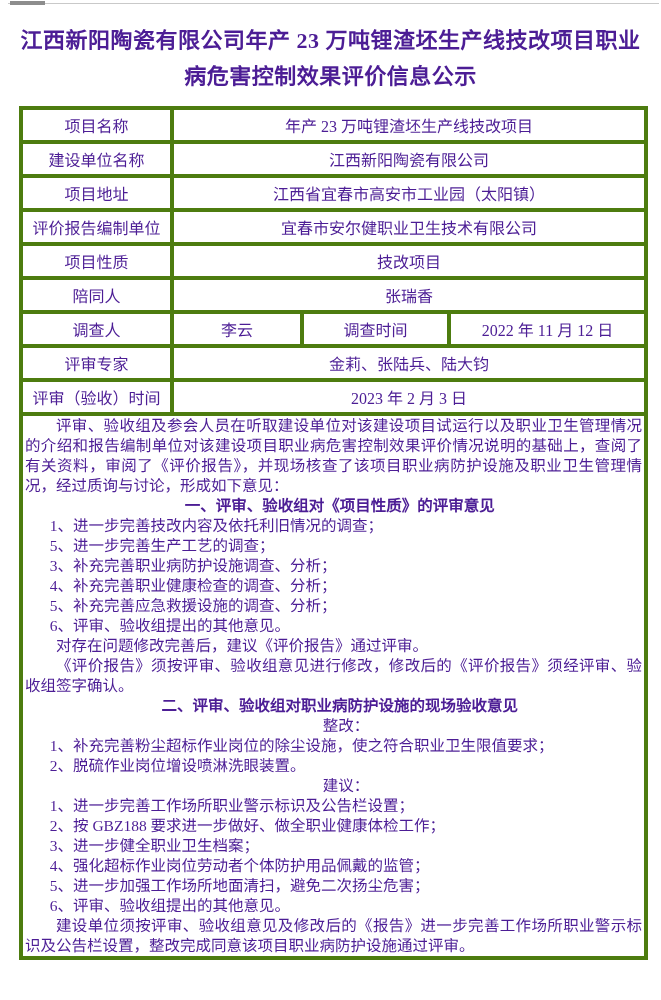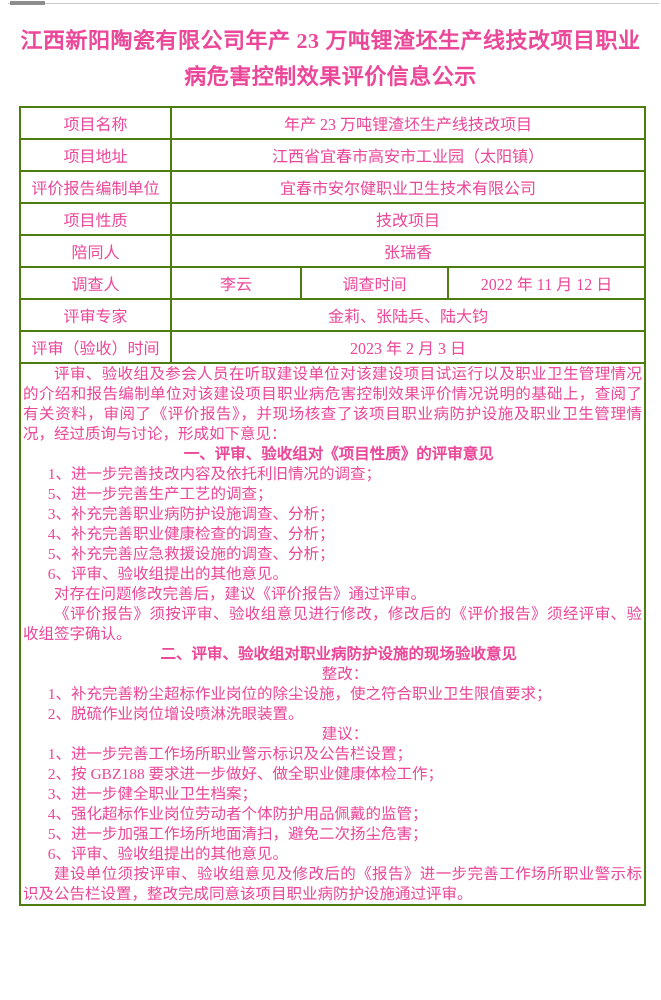--- a/index.html
+++ b/index.html
@@ -1,21 +1,21 @@
 <!DOCTYPE html>
 <html lang="zh-CN"><head>
 <meta charset="utf-8">
 <style>
   html, body { margin: 0; padding: 0; background: #ffffff; }
   .page {
     position: relative;
     width: 661px;
     height: 1000px;
     background: #ffffff;
-    color: #ec4899;
+    color: #4c1d95;
     font-family: "Liberation Serif", "DejaVu Serif", serif;
     overflow: hidden;
   }
   
   .artifact-line {
     position: absolute; top: 3px; left: 8px; right: 2px; height: 1px;
     background: #c9c9c9;
   }
   .artifact-mark {
     position: absolute; top: 1px; left: 10px; width: 35px; height: 4px;
@@ -31,21 +31,21 @@
   }
   table.info {
     margin: 11px 0 0 19px;
     width: 625px;
     border-collapse: collapse;
     table-layout: fixed;
     border: 2px solid #3f3f3f;
     font-size: 16px;
   }
   table.info td {
-    border: 2px solid #4d7c0f;
+    border: 4px solid #4d7c0f;
     height: 30px;
     text-align: center;
     vertical-align: middle;
     padding: 0 2px;
     overflow: hidden;
   }
   td.notice-cell {
     text-align: left;
     vertical-align: top;
     padding: 4px 5px 6px 4px;
@@ -74,20 +74,24 @@
     <colgroup>
       <col style="width:151px">
         <col style="width:130px">
         <col style="width:147px">
         <col style="width:197px">
     </colgroup>
     <tbody>
       <tr>
         <td>项目名称</td>
         <td colspan="3">年产 23 万吨锂渣坯生产线技改项目</td>
+      </tr>
+      <tr>
+        <td>建设单位名称</td>
+        <td colspan="3">江西新阳陶瓷有限公司</td>
       </tr>
       <tr>
         <td>项目地址</td>
         <td colspan="3">江西省宜春市高安市工业园（太阳镇）</td>
       </tr>
       <tr>
         <td>评价报告编制单位</td>
         <td colspan="3">宜春市安尔健职业卫生技术有限公司</td>
       </tr>
       <tr>

